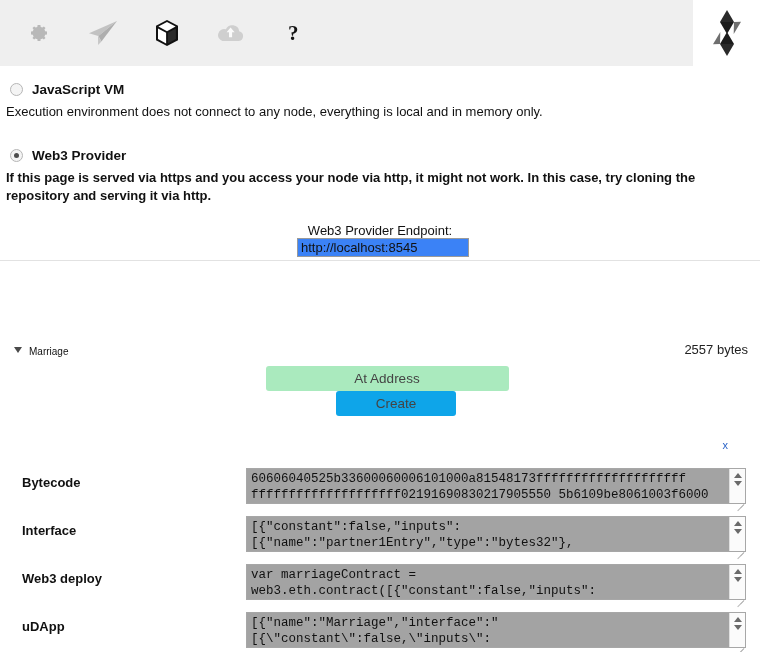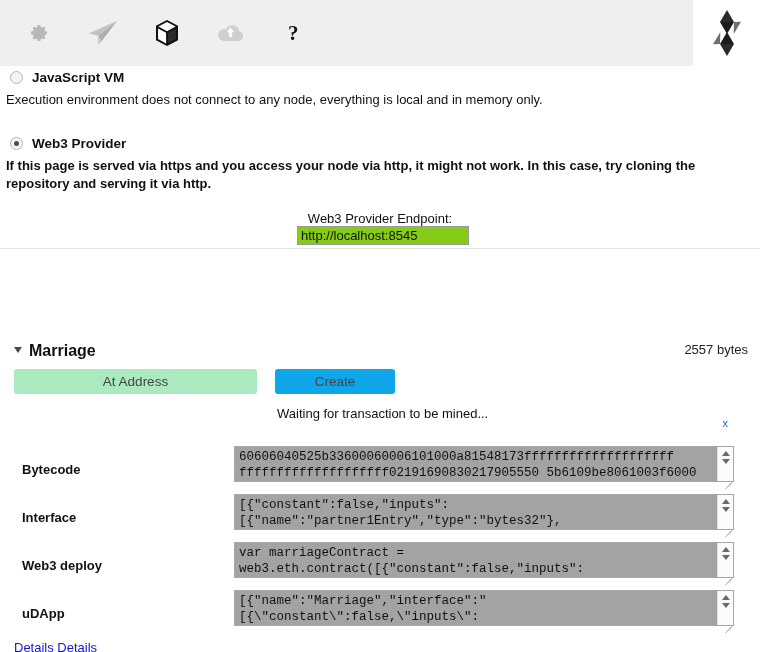--- a/index.html
+++ b/index.html
@@ -45,21 +45,21 @@
     top: 0; left: 693px;
     width: 67px;
     height: 66px;
     background: #ffffff;
     display: flex;
     align-items: center;
     justify-content: center;
   }
 
   
-  .env-block { position: absolute; left: 0; top: 66px; width: 760px; }
+  .env-block { position: absolute; left: 0; top: 78px; width: 760px; }
 
   .radio-row {
     display: flex;
     align-items: center;
     padding-left: 10px;
     height: 22px;
   }
   .radio {
     width: 13px; height: 13px;
     border-radius: 50%;
@@ -103,21 +103,21 @@
     align-items: center;
     padding: 0 0 0 6px;
     height: 26px;
     flex-direction: column;
   }
   .endpoint-label { font-size: 13px; margin-right: 6px; }
   .endpoint-input {
     width: 172px;
     height: 20px;
     border: 1px solid #9a9a9a;
-    background: #84cc16;
+    background: #3b82f6;
     font-family: "Liberation Sans", sans-serif;
     font-size: 13px;
     padding: 1px 3px;
     box-sizing: border-box;
     color: #111;
     outline: none;
   }
 
   .divider {
     height: 1px;
@@ -127,42 +127,43 @@
   }
 
   
   .contract-head {
     display: flex;
     align-items: baseline;
     justify-content: space-between;
     padding: 10px 12px 0 14px;
   }
   .contract-title {
-    font-weight: bold;
-    font-size: 16px;
+    font-weight: normal;
+    font-size: 10px;
     display: flex;
     align-items: center;
     cursor: pointer;
   }
   .caret {
     display: inline-block;
     width: 0; height: 0;
     border-left: 4.5px solid transparent;
     border-right: 4.5px solid transparent;
     border-top: 6px solid #4a4a4a;
     margin-right: 7px;
     position: relative;
     top: -1px;
   }
   .contract-size { font-size: 13px; color: #222; margin-top: 32px; }
 
   .btn-row {
     display: flex;
     align-items: center;
     padding: 9px 0 0 14px;
+    flex-direction: column;
   }
   .btn {
     border: none;
     border-radius: 3px;
     height: 25px;
     font-family: "Liberation Sans", sans-serif;
     font-size: 13.5px;
     color: #444;
     cursor: pointer;
     padding: 0;
@@ -189,22 +190,23 @@
     font-size: 11px;
     color: #2b64c8;
     text-decoration: none;
     cursor: pointer;
   }
 
   
   .details { padding-top: 6px; }
   .detail-row {
     display: flex;
-    align-items: center;
+    align-items: flex-start;
     padding: 0 0 9px 22px;
+    gap: 12px;
   }
   .detail-label {
     width: 212px;
     flex: 0 0 212px;
     font-weight: bold;
     font-size: 13px;
     color: #111;
     padding-top: 7px;
   }
   .detail-area-wrap { position: relative; }
@@ -357,21 +359,20 @@
     </div>
     <div class="contract-size">2557 bytes</div>
   </div>
 
   <div class="btn-row">
     <button class="btn btn-at-address">At Address</button>
     <button class="btn btn-create">Create</button>
   </div>
 
   <div class="status-row">
-    <div class="status-text">Waiting for transaction to be mined...</div>
     <a class="status-close" href="#">x</a>
   </div>
 
   <div class="details">
 
     <div class="detail-row">
       <div class="detail-label">Bytecode</div>
       <div class="detail-area-wrap">
         <textarea class="detail-area" spellcheck="false" style="">60606040525b33600060006101000a81548173ffffffffffffffffffff
 ffffffffffffffffffff02191690830217905550 5b6109be8061003f6000</textarea>

